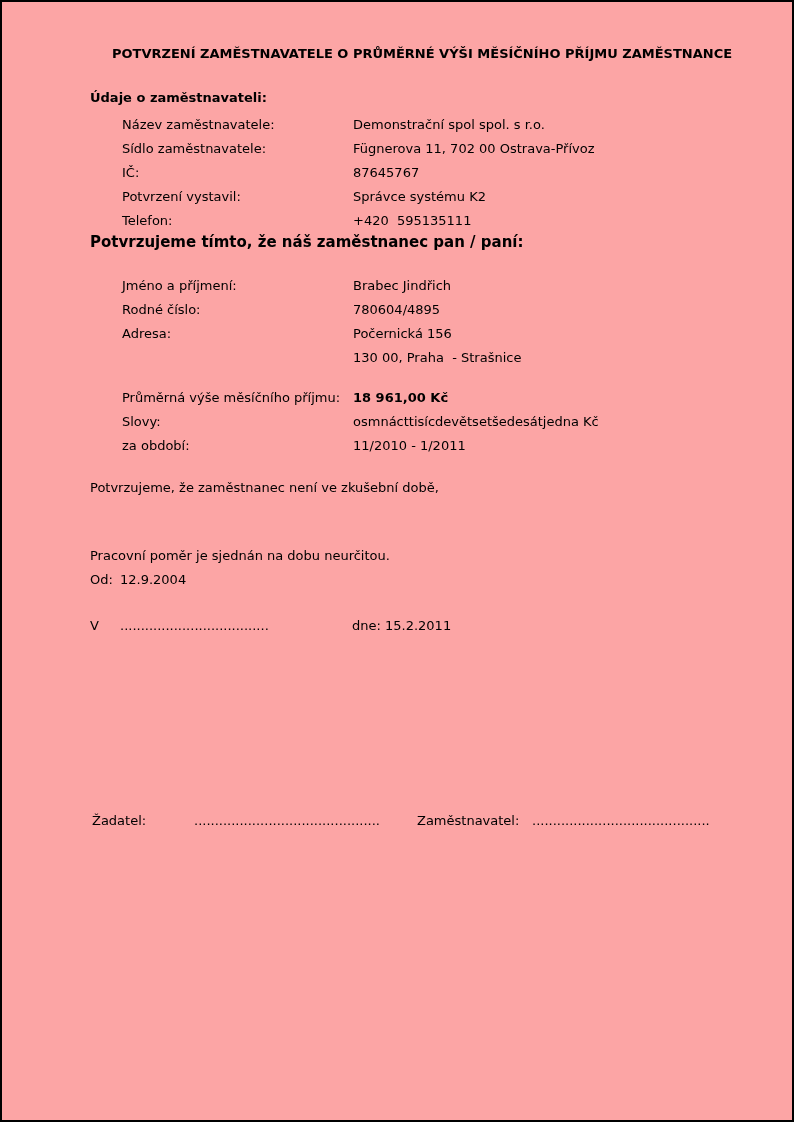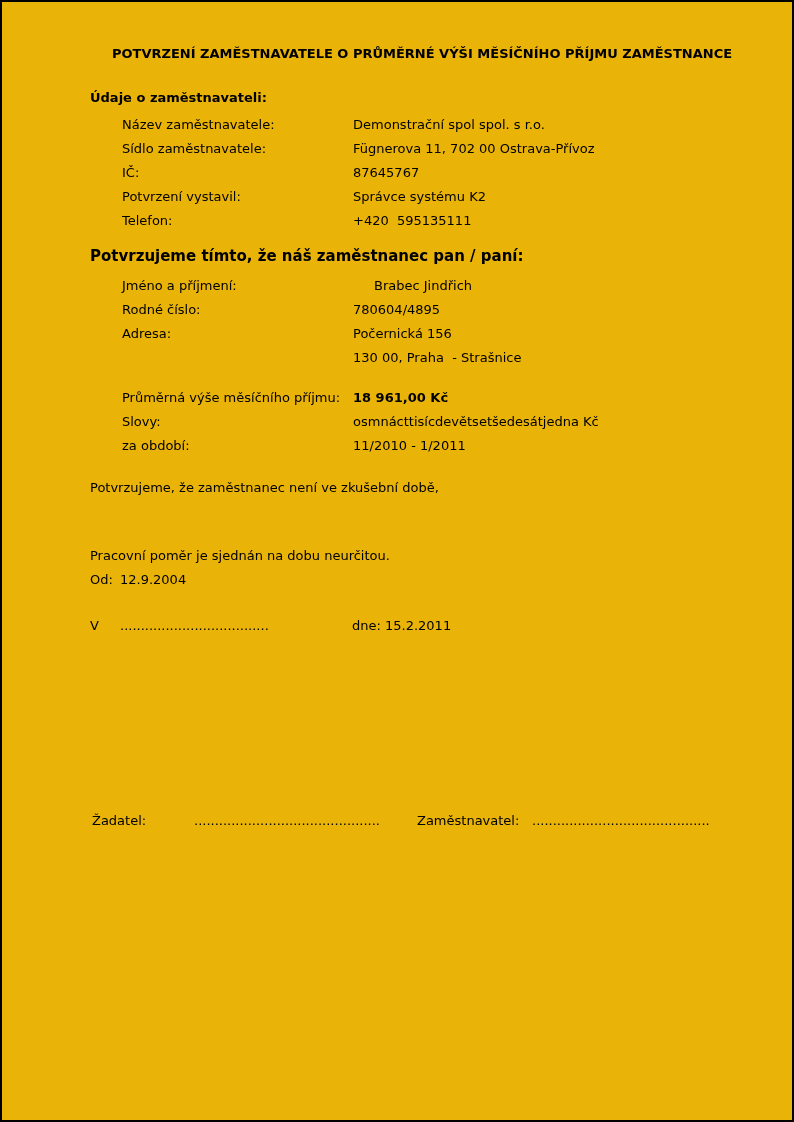--- a/index.html
+++ b/index.html
@@ -5,21 +5,21 @@
   html, body {
     margin: 0;
     padding: 0;
     background: #ffffff;
   }
   .page {
     position: relative;
     width: 794px;
     height: 1122px;
     box-sizing: border-box;
-    background: #eab308;
+    background: #fca5a5;
     border: 2px solid #000000;
     font-family: "DejaVu Sans", "Liberation Sans", sans-serif;
     font-size: 13px;
     color: #000000;
     overflow: hidden;
   }
   .t {
     position: absolute;
     white-space: pre;
     line-height: 16px;
@@ -48,24 +48,24 @@
 
   <div class="t lbl" style="top:163px;">IČ:</div>
   <div class="t val" style="top:163px;">87645767</div>
 
   <div class="t lbl" style="top:187px;">Potvrzení vystavil:</div>
   <div class="t val" style="top:187px;">Správce systému K2</div>
 
   <div class="t lbl" style="top:211px;">Telefon:</div>
   <div class="t val" style="top:211px;">+420  595135111</div>
 
-  <div class="t b h2 m" style="top:245px;">Potvrzujeme tímto, že náš zaměstnanec pan / paní:</div>
+  <div class="t b h2 m" style="top:231px;">Potvrzujeme tímto, že náš zaměstnanec pan / paní:</div>
 
   <div class="t lbl" style="top:276px;">Jméno a příjmení:</div>
-  <div class="t val" style="top:276px;margin-left:21px;">Brabec Jindřich</div>
+  <div class="t val" style="top:276px;">Brabec Jindřich</div>
 
   <div class="t lbl" style="top:300px;">Rodné číslo:</div>
   <div class="t val" style="top:300px;">780604/4895</div>
 
   <div class="t lbl" style="top:324px;">Adresa:</div>
   <div class="t val" style="top:324px;">Počernická 156</div>
 
   <div class="t val" style="top:348px;">130 00, Praha  - Strašnice</div>
 
   <div class="t lbl" style="top:388px;">Průměrná výše měsíčního příjmu:</div>

